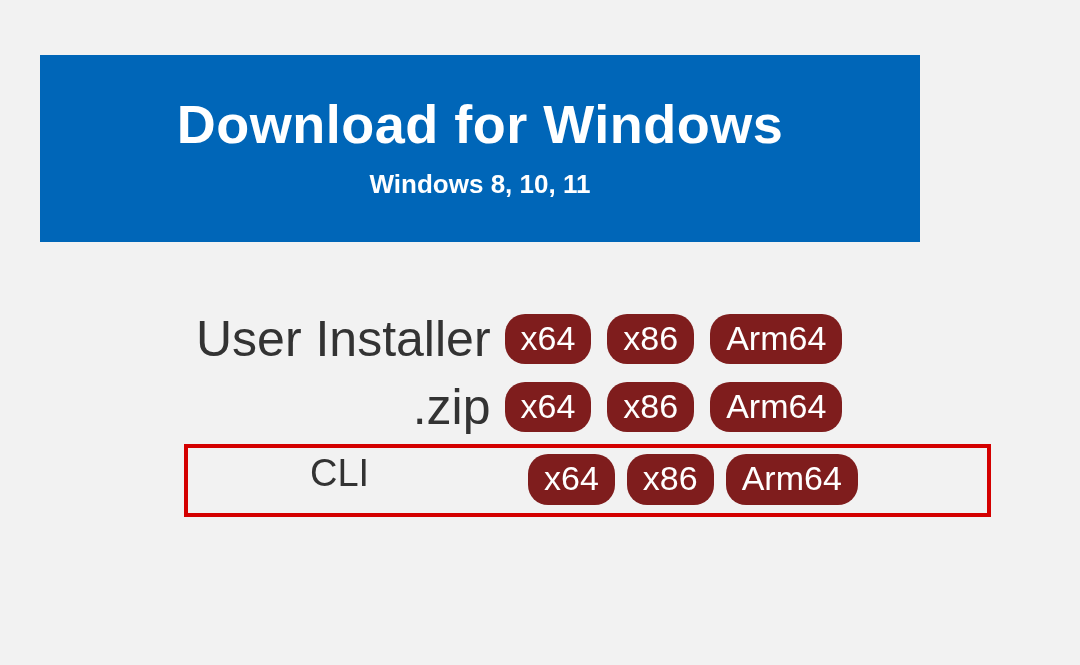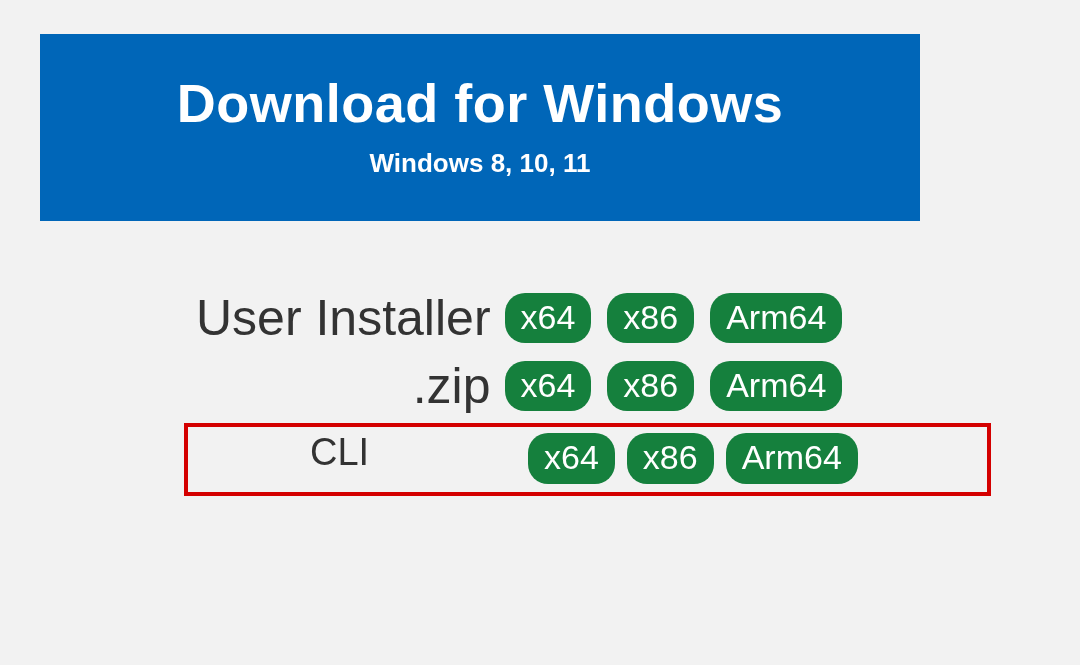--- a/index.html
+++ b/index.html
@@ -6,21 +6,21 @@
     margin: 0;
     padding: 0;
     width: 1080px;
     height: 665px;
     background: #f2f2f2;
     font-family: "Segoe UI", Arial, sans-serif;
     color: #333;
   }
 
   .wrap {
-    padding: 34px 40px;
+    padding: 55px 40px;
     box-sizing: border-box;
   }
 
   .hero {
     background: #0066b8;
     color: #fff;
     text-align: center;
     padding: 38px 0 42px 0;
     margin: 0 0 60px 0;
     width: 880px;
@@ -53,21 +53,21 @@
     padding-right: 14px;
     color:#333;
     font-size: 50px;
     font-weight: 400;
     white-space: nowrap;
     margin-left: 32px;
   }
 
   .arch-btn {
     display: inline-block;
-    background: #15803d;
+    background: #7f1d1d;
     color: #fff;
     border-radius: 20px;
     padding: 4px 16px 6px 16px;
     margin: 2px 2px;
     font-size: 34px;
     line-height: 1.2;
     cursor: pointer;
     user-select: none;
     white-space: nowrap;
   }

